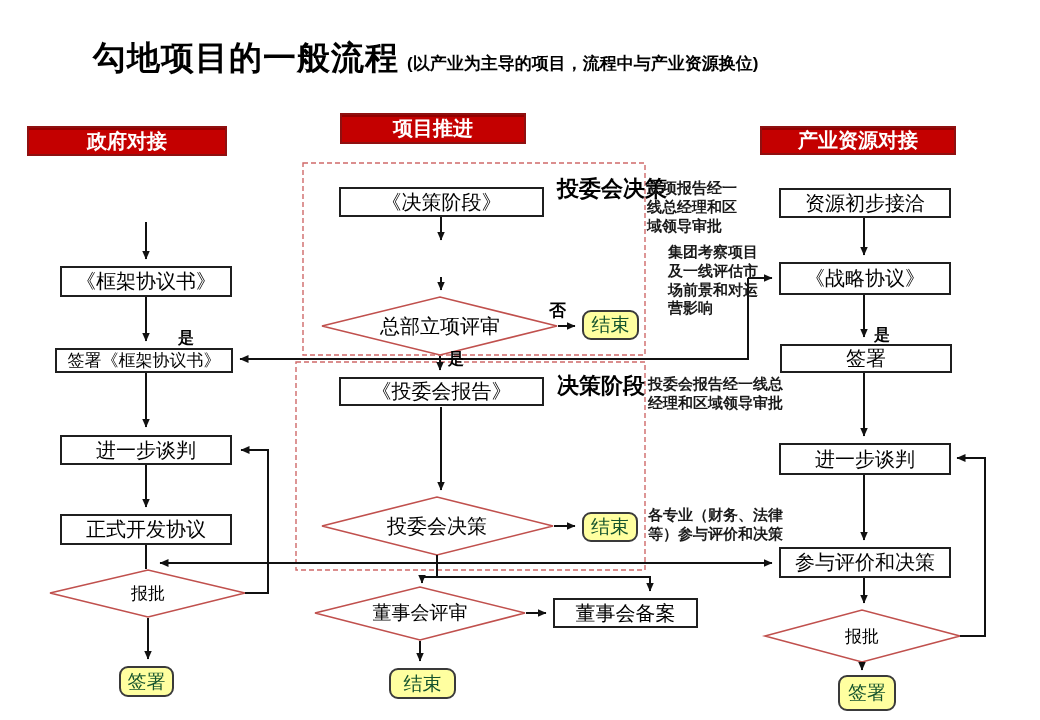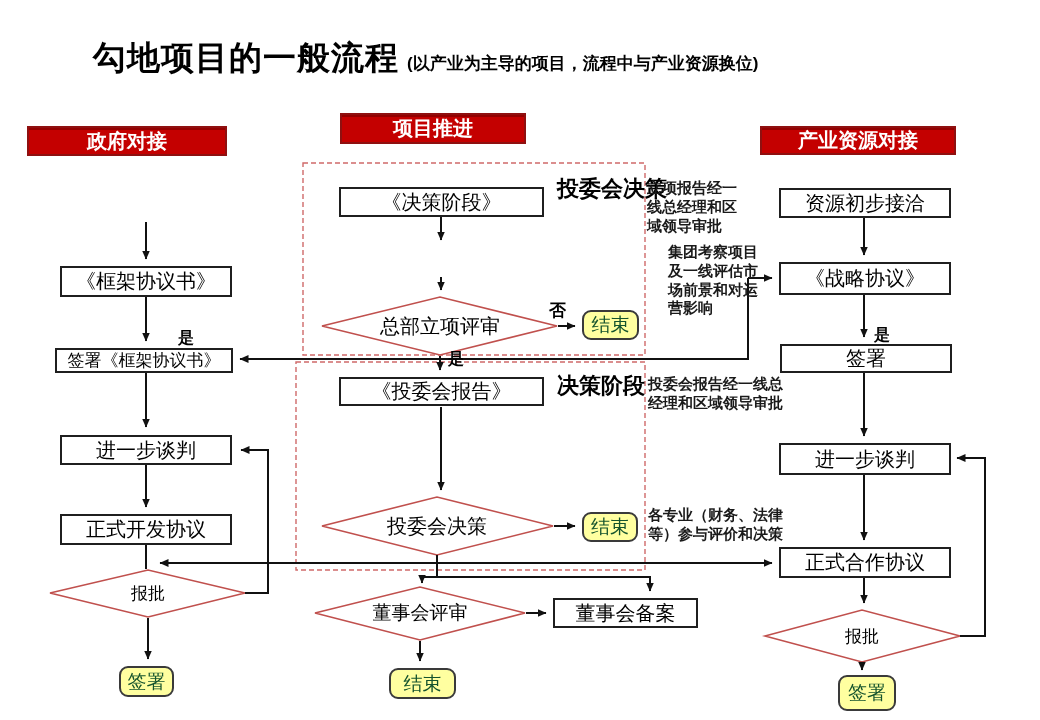--- a/index.html
+++ b/index.html
@@ -124,21 +124,21 @@
   <div class="abs yellow" style="left:582px;top:512px;width:56px;height:30px;">结束</div>
   <div class="abs box" style="left:553px;top:598px;width:145px;height:30px;">董事会备案</div>
   <div class="abs dlabel" style="left:330px;top:602px;width:180px;height:22px;font-size:19px;">董事会评审</div>
   <div class="abs yellow" style="left:389px;top:668px;width:67px;height:31px;">结束</div>
 
   <div class="abs box" style="left:779px;top:188px;width:172px;height:30px;">资源初步接洽</div>
   <div class="abs box" style="left:779px;top:262px;width:172px;height:33px;">《战略协议》</div>
   <div class="abs elabel" style="left:874px;top:325px;">是</div>
   <div class="abs box" style="left:780px;top:344px;width:172px;height:29px;">签署</div>
   <div class="abs box" style="left:779px;top:443px;width:172px;height:32px;">进一步谈判</div>
-  <div class="abs box" style="left:779px;top:547px;width:172px;height:31px;">正式合作协议</div>
+  <div class="abs box" style="left:779px;top:547px;width:172px;height:31px;">参与评价和决策</div>
   <div class="abs dlabel" style="left:812px;top:626px;width:100px;height:20px;font-size:17px;">报批</div>
   <div class="abs yellow" style="left:838px;top:675px;width:58px;height:36px;">签署</div>
 
   <div class="abs stage" style="left:557px;top:174px;">投委会决策</div>
   <div class="abs note" style="left:647px;top:179px;width:96px;">立项报告经一线总经理和区域领导审批</div>
   <div class="abs note" style="left:647px;top:243px;width:100px;margin-left:21px;">集团考察项目及一线评估市场前景和对运营影响</div>
   <div class="abs stage" style="left:557px;top:371px;">决策阶段</div>
   <div class="abs note" style="left:648px;top:375px;width:142px;">投委会报告经一线总经理和区域领导审批</div>
   <div class="abs note" style="left:648px;top:506px;width:142px;">各专业（财务、法律等）参与评价和决策</div>
 

